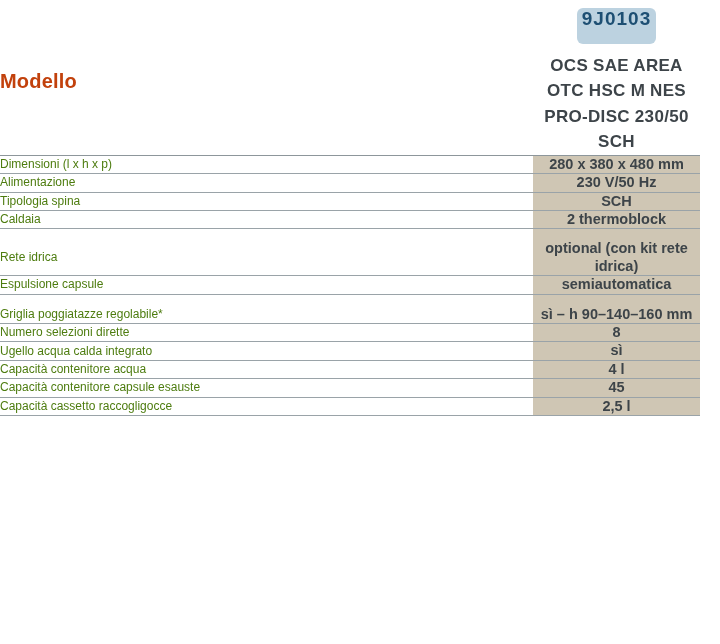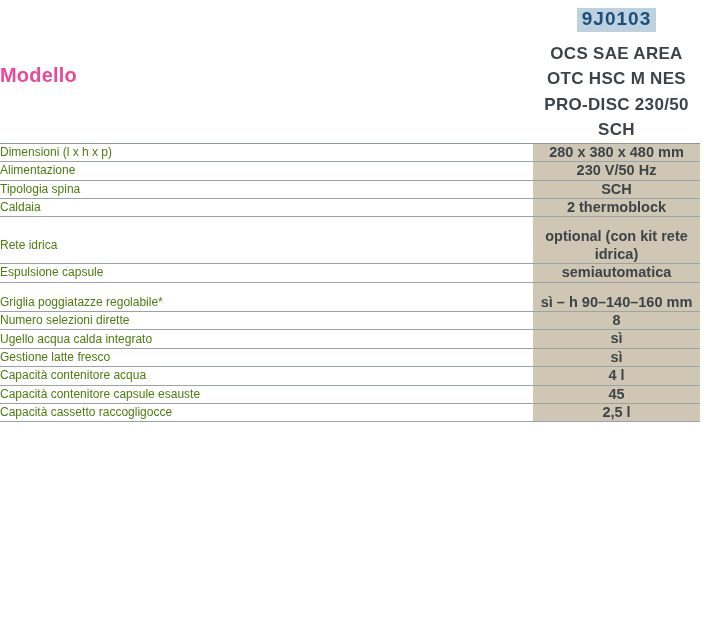--- a/index.html
+++ b/index.html
@@ -29,21 +29,21 @@
   table.spec td {
     vertical-align: middle;
     padding: 0;
   }
   
   col.c-label { width: 533px; }
   col.c-value { width: 167px; }
 
   
   .hdr-label {
-    color: #ec4899;
+    color: #c2410c;
     font-size: 20px;
     font-weight: bold;
     padding: 12px 0 10px 22px;
     vertical-align: top;
     border-bottom: 1px solid #8d969b;
     background: #ffffff;
     letter-spacing: 0.2px;
   }
   .hdr-value {
     background: #ffffff;
@@ -52,22 +52,23 @@
     text-align: center;
     vertical-align: top;
   }
   .model-code {
     display: inline-block;
     background: #bcd2e0;
     color: #1d4f73;
     font-weight: bold;
     font-size: 19px;
     letter-spacing: 1px;
-    padding: 1px 5px 2px 5px;
+    padding: 1px 5px 14px 5px;
     line-height: 1.1;
+    border-radius: 6px;
   }
   .model-desc {
     margin-top: 9px;
     color: #3d4449;
     font-weight: bold;
     font-size: 17px;
     line-height: 1.5;
     letter-spacing: 0.3px;
   }
 
@@ -145,24 +146,20 @@
         </tr>
         <tr>
           <td class="lbl">Numero selezioni dirette</td>
           <td class="val">8</td>
         </tr>
         <tr>
           <td class="lbl">Ugello acqua calda integrato</td>
           <td class="val">sì</td>
         </tr>
         <tr>
-          <td class="lbl">Gestione latte fresco</td>
-          <td class="val">sì</td>
-        </tr>
-        <tr>
           <td class="lbl">Capacità contenitore acqua</td>
           <td class="val">4 l</td>
         </tr>
         <tr>
           <td class="lbl">Capacità contenitore capsule esauste</td>
           <td class="val">45</td>
         </tr>
         <tr>
           <td class="lbl">Capacità cassetto raccogligocce</td>
           <td class="val">2,5 l</td>

